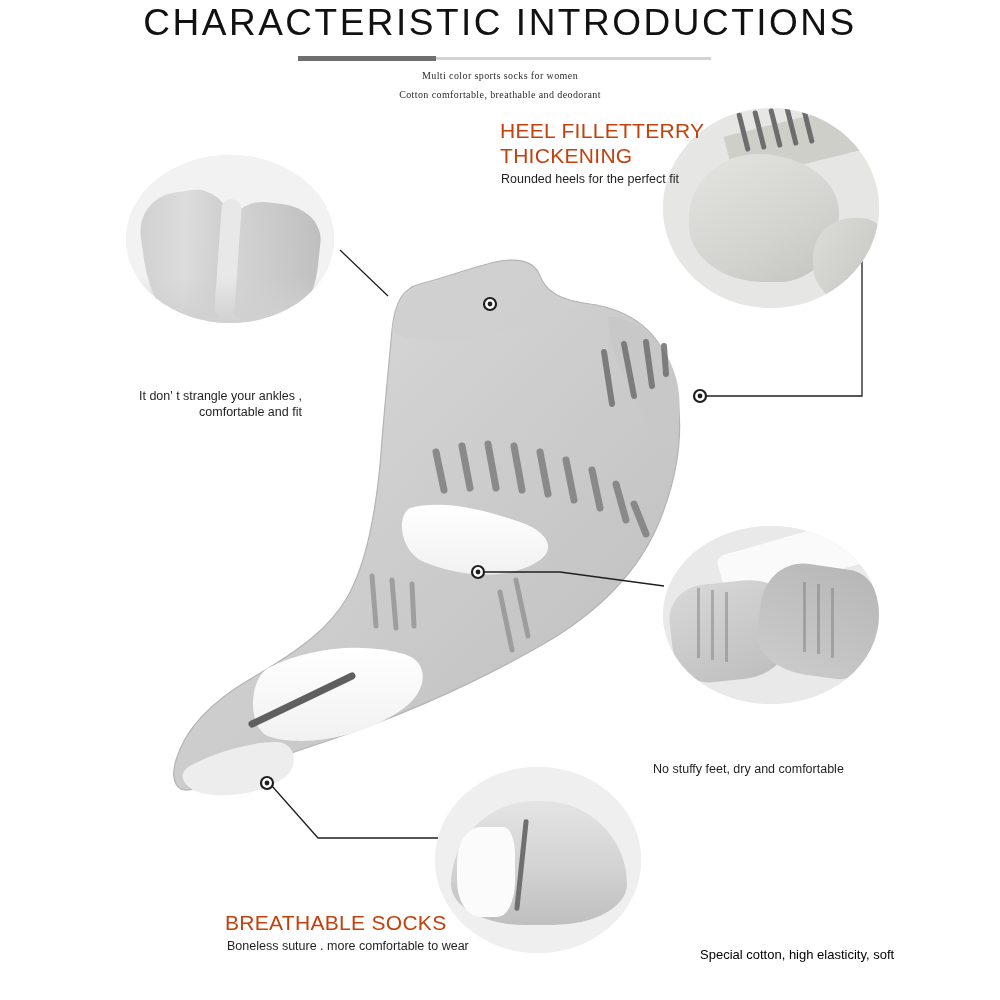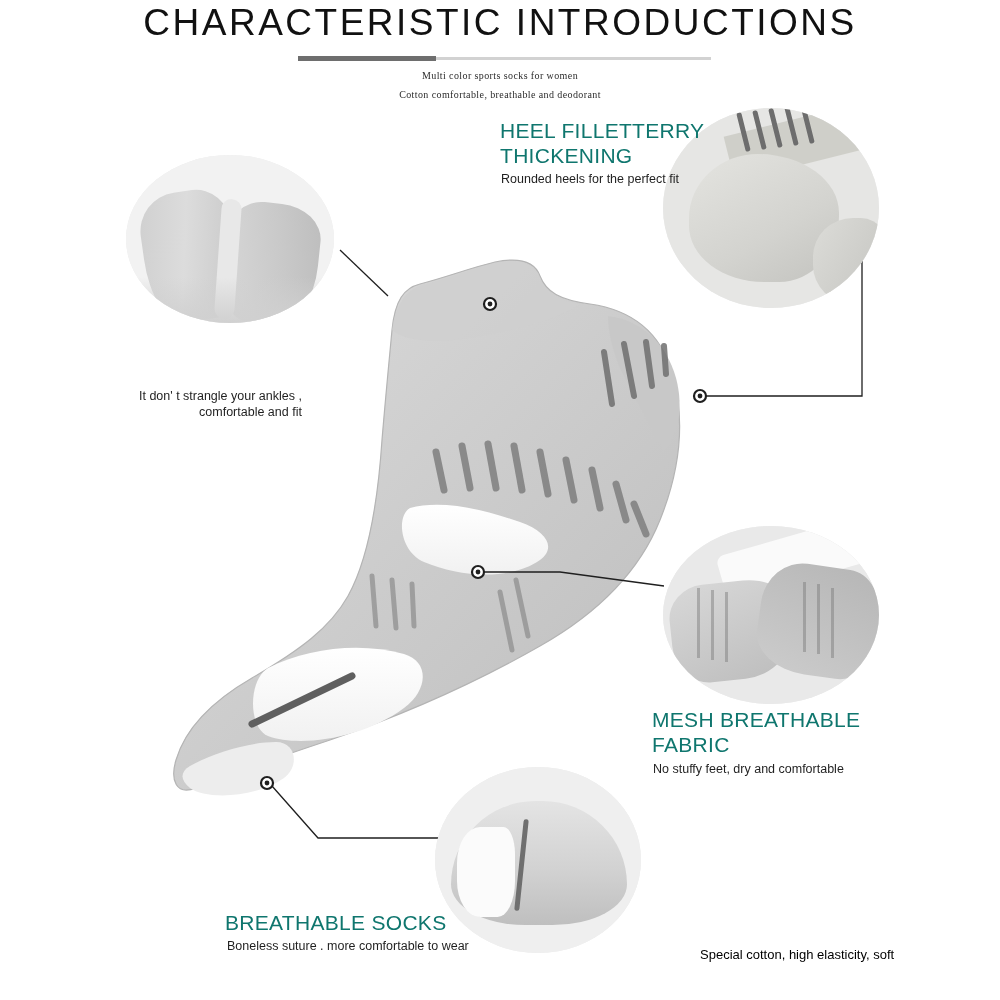--- a/index.html
+++ b/index.html
@@ -69,21 +69,21 @@
   }
   .sub-1 { top: 70px; }
   .sub-2 { top: 89px; }
 
   
   .callout-title {
     position: absolute;
     font-size: 21px;
     line-height: 25px;
     letter-spacing: 0.3px;
-    color: #0f766e;
+    color: #c2410c;
     white-space: pre-line;
   }
   .callout-desc {
     position: absolute;
     font-size: 12.5px;
     line-height: 16px;
     color: #1f1f1f;
     white-space: pre-line;
     text-align: right;
   }
@@ -362,22 +362,20 @@
     <div class="seam"></div>
   </div>
 
   <div class="callout-title" id="heel-title">HEEL FILLETTERRY
 THICKENING</div>
   <div class="callout-desc" id="heel-desc">Rounded heels for the perfect fit</div>
 
   <div class="callout-desc" id="mouth-desc">It don' t strangle your ankles ,
 comfortable and fit</div>
 
-  <div class="callout-title" id="mesh-title">MESH BREATHABLE
-FABRIC</div>
   <div class="callout-desc" id="mesh-desc">No stuffy feet, dry and comfortable</div>
 
   <div class="callout-title" id="breath-title">BREATHABLE SOCKS</div>
   <div class="callout-desc" id="breath-desc">Boneless suture . more comfortable to wear</div>
 
   <div class="footer-note">Special cotton, high elasticity, soft</div>
 
 </div>
 
 </body></html>

